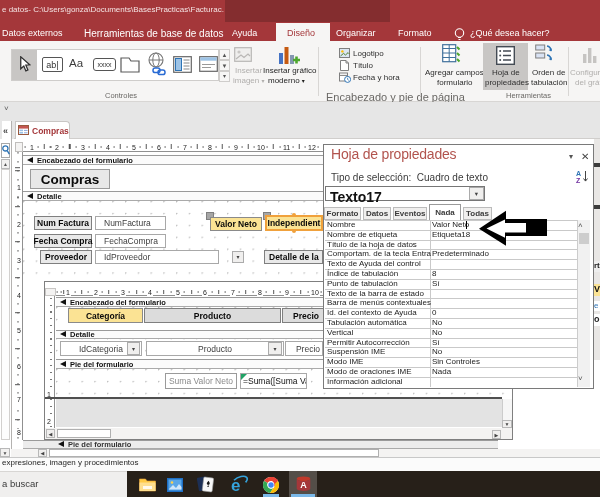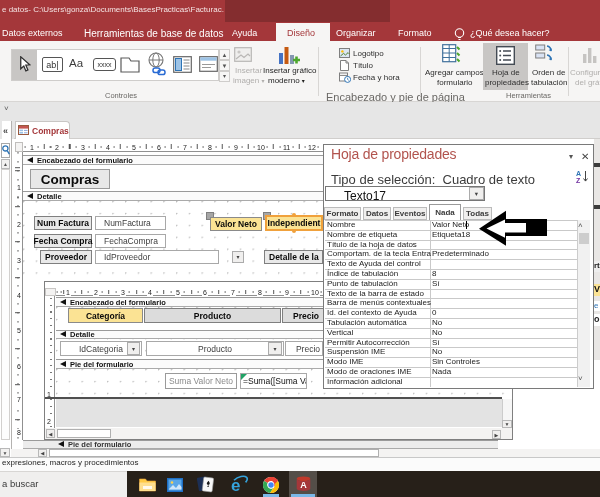--- a/index.html
+++ b/index.html
@@ -314,30 +314,30 @@
  <div class="a" style="left:594px;top:261px;width:6px;height:11px;background:#eee;color:#222;font-size:8px;font-weight:bold;overflow:hidden">rt</div>
  <div class="a" style="left:594px;top:284px;width:6px;height:12px;background:#fbe394;color:#111;font-size:9px;font-weight:bold;overflow:hidden">V</div>
  <div class="a" style="left:594px;top:301px;width:6px;height:10px;background:#fff;color:#2e74b5;font-size:8px;overflow:hidden">e</div>
  <div class="a" style="left:594px;top:314px;width:6px;height:12px;background:#fff;color:#222;font-size:9px;font-weight:bold;overflow:hidden">o</div>
  <div class="a" style="left:594px;top:360px;width:6px;height:89px;background:#fff"></div>
 
  <div class="a" style="left:323px;top:144px;width:271px;height:245px;background:#fff;border:1px solid #7a7a7a;box-sizing:border-box"></div>
  <div class="a" style="left:569px;top:152px;font-size:8px;color:#555">▾</div>
  <div class="a" style="left:581px;top:151px;font-size:10px;color:#444">✕</div>
  <div class="a" style="left:331px;top:146px;font-size:14px;letter-spacing:-0.2px;color:#b2544e">Hoja de propiedades</div>
- <div class="a" style="left:331px;top:172px;font-size:13px;color:#3b3b3b">Tipo de selección:&nbsp; Cuadro de texto</div>
+ <div class="a" style="left:331px;top:172px;font-size:10px;color:#3b3b3b">Tipo de selección:&nbsp; Cuadro de texto</div>
 
  <svg class="a" style="left:576px;top:169px" width="14" height="15" viewBox="0 0 14 15">
   <text x="0" y="7" font-size="7" fill="#2e74b5" font-family="Liberation Sans" font-weight="bold">A</text>
   <text x="0" y="14" font-size="7" fill="#7030a0" font-family="Liberation Sans" font-weight="bold">Z</text>
   <path d="M9.5 2 v10 M7.5 9.5 l2 2.6 2-2.6" fill="none" stroke="#444" stroke-width="1"></path>
  </svg>
 
  <div class="a" style="left:325px;top:186px;width:160px;height:15px;border:1px solid #767676;background:#fff;box-sizing:border-box"></div>
- <div class="a" style="left:344px;top:189px;font-size:12px;font-weight:normal;color:#111">Texto17</div>
+ <div class="a" style="left:330px;top:189px;font-size:14px;font-weight:bold;color:#111">Texto17</div>
  <div class="a" style="left:469px;top:187px;width:15px;height:13px;background:#f0efee;border:1px solid #ababab;font-size:6.5px;color:#444;text-align:center;line-height:12px;box-sizing:border-box">▾</div>
 
  <div class="rtab" style="left:324px;top:207px;width:37px;height:13px">Formato</div>
  <div class="rtab" style="left:363px;top:207px;width:28px;height:13px">Datos</div>
  <div class="rtab" style="left:393px;top:207px;width:34px;height:13px">Eventos</div>
  <div class="rtab" style="left:429px;top:204px;width:32px;height:16px;background:#fff;border-color:#9a9a9a;border-bottom:none">Nada</div>
  <div class="rtab" style="left:463px;top:207px;width:29px;height:13px">Todas</div>
 
  <div class="a" style="left:325px;top:220px;width:252px;height:167px;
    background-image:repeating-linear-gradient(180deg,#c9c9c9 0 1px,transparent 1px 9.8px);overflow:hidden">
@@ -388,21 +388,21 @@
 
  <div class="secbar" style="left:23px;top:440px;width:475px;height:9px;background:#ececec"></div>
  <div class="tri" style="left:58px;top:441px"></div>
  <div class="sectx" style="left:68px;top:440px;color:#333">Pie del formulario</div>
 
  <div class="a" style="left:11px;top:449px;width:589px;height:8px;background:#f4f3f2"></div>
  <div class="a" style="left:38px;top:449px;width:9px;height:8px;border:1px solid #b8b8b8;background:#f0efee;font-size:5px;color:#444;text-align:center;line-height:7px;box-sizing:border-box">◀</div>
  <div class="a" style="left:49px;top:449px;width:330px;height:8px;border:1px solid #b0b0b0;background:#fff;box-sizing:border-box"></div>
 
  <div class="a" style="left:0;top:457px;width:600px;height:14px;background:#fbfbfb;border-top:1px solid #c8c8c8;box-sizing:border-box"></div>
- <div class="a" style="left:2px;top:458px;font-size:8px;color:#1f1f1f">expresiones, macros y procedimientos</div>
+ <div class="a" style="left:2px;top:458px;font-size:8px;color:#1f1f1f">expresiones, imagen y procedimientos</div>
 
  <div class="a" style="left:0;top:471px;width:600px;height:26px;background:#272019"></div>
  <div class="a" style="left:0;top:471px;width:127px;height:26px;background:#f0efee;border-top:1px solid #d8d6d4;box-sizing:border-box"></div>
  <div class="a" style="left:2px;top:478px;font-size:9.5px;color:#3a3a3a">a buscar</div>
 
  <svg class="a" style="left:139px;top:477px" width="17" height="15" viewBox="0 0 17 15">
   <path d="M0.5 2 h6 l1.5 2 h8.5 v10 H0.5 Z" fill="#ffca45" stroke="#e8a33d" stroke-width="0.6"></path>
   <path d="M0.5 5.5 h16 v8.5 H0.5 Z" fill="#ffdf8e"></path>
   <rect x="4" y="9" width="9" height="3" fill="#fff" opacity="0.85"></rect>
  </svg>

